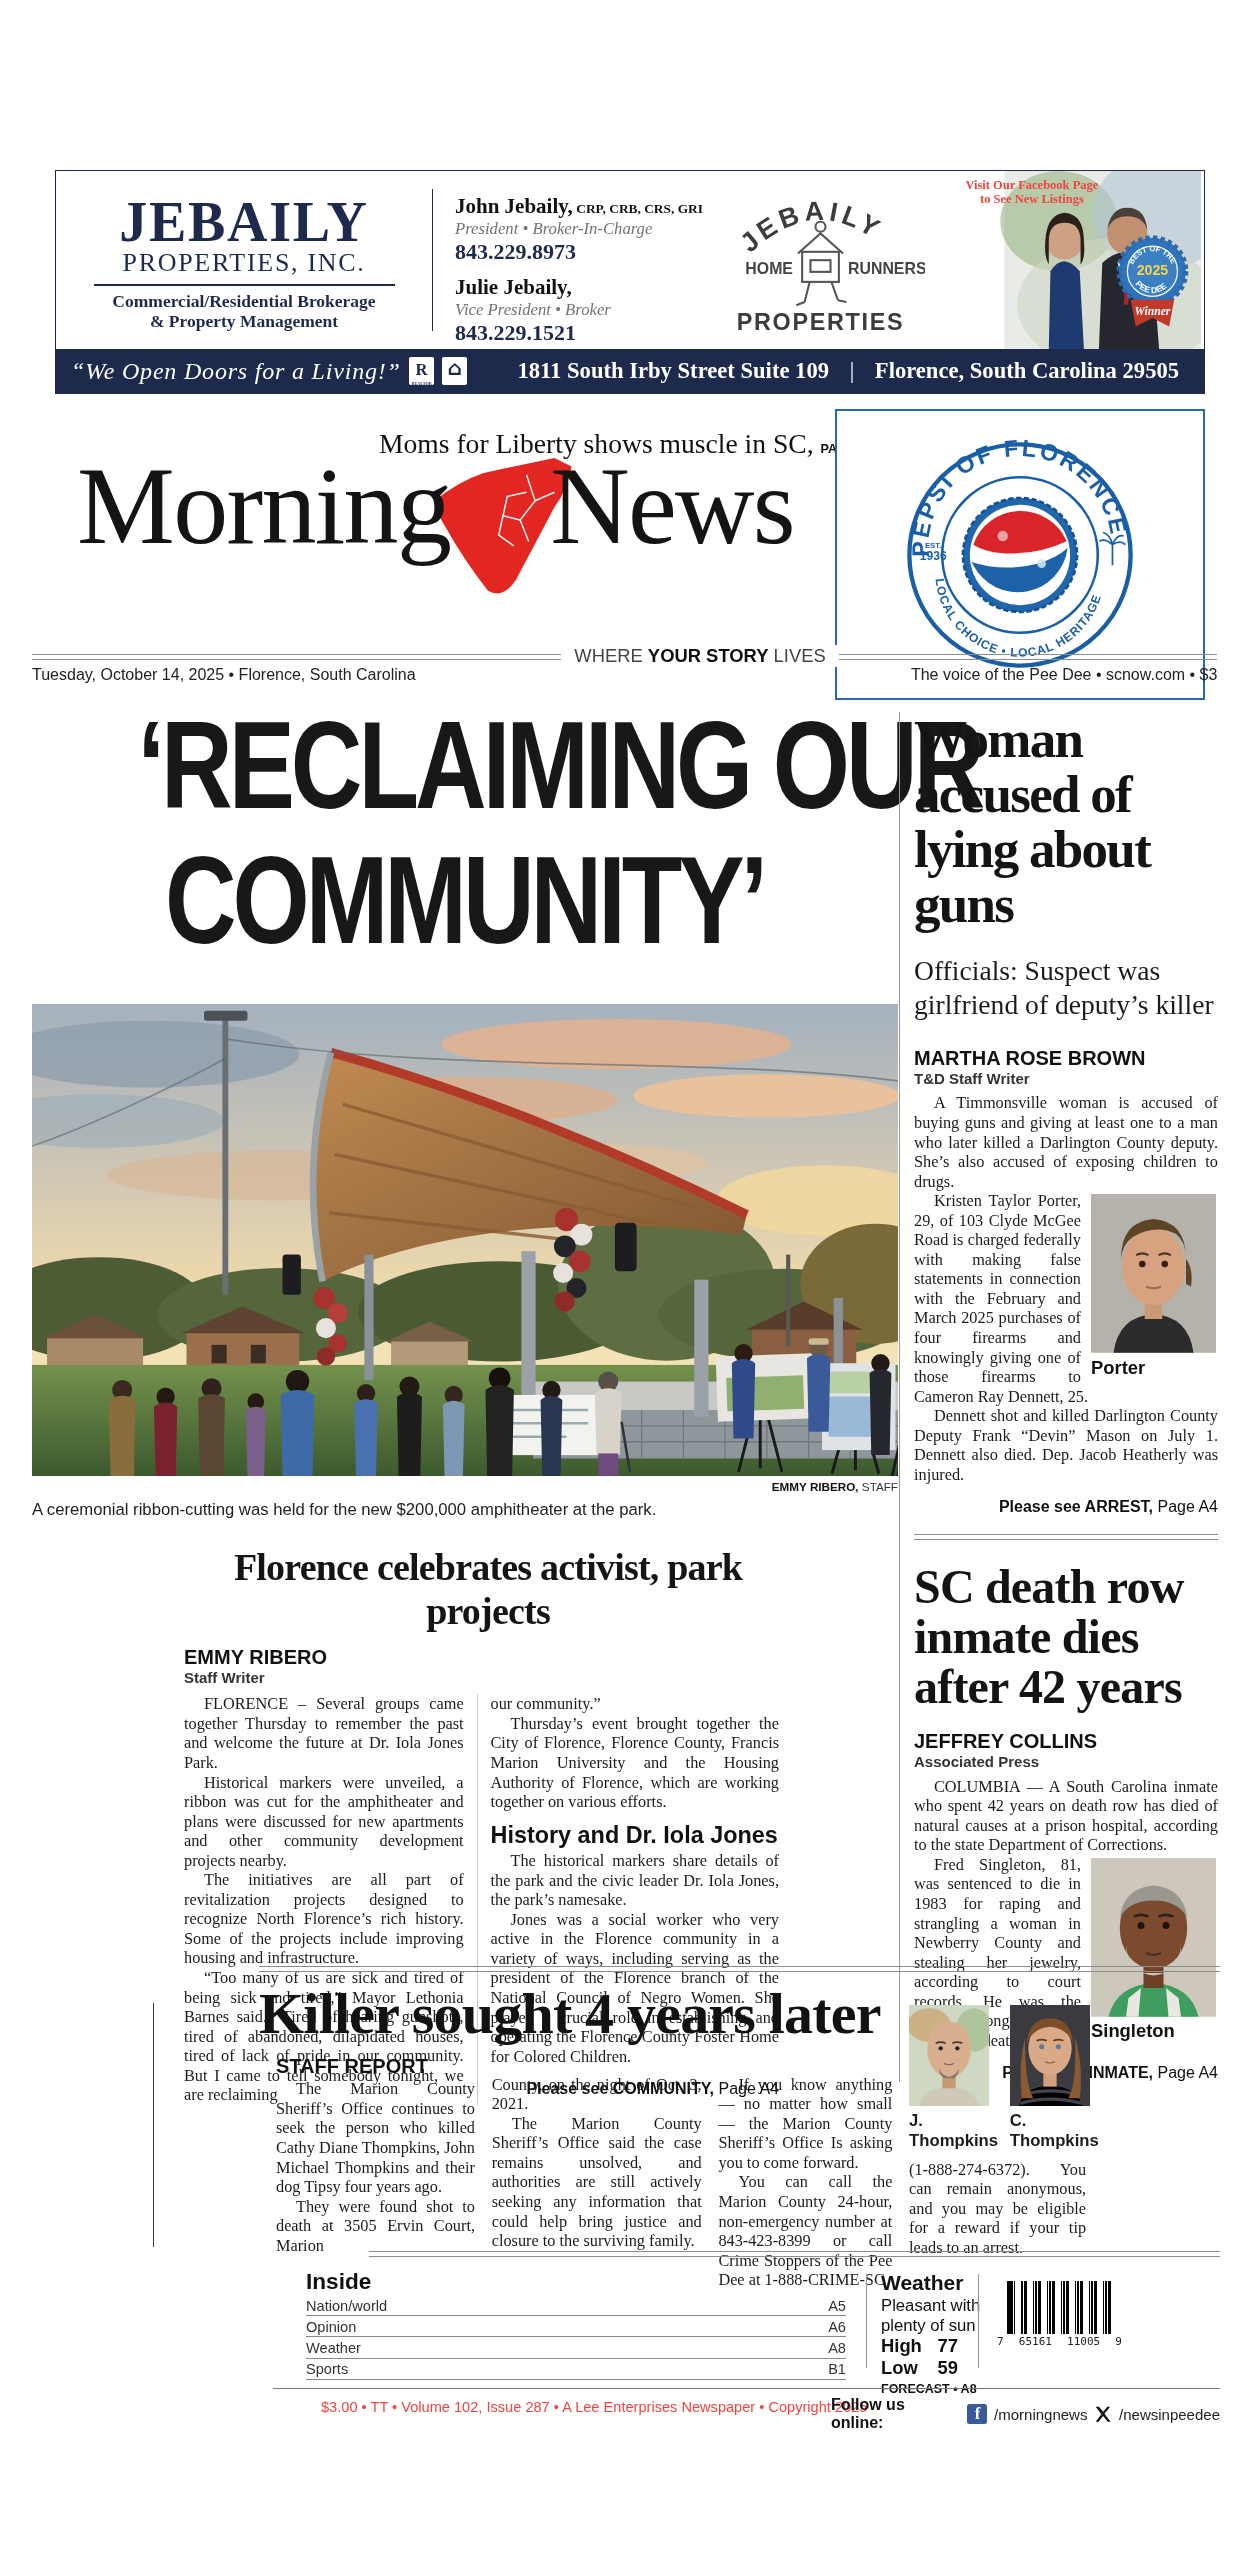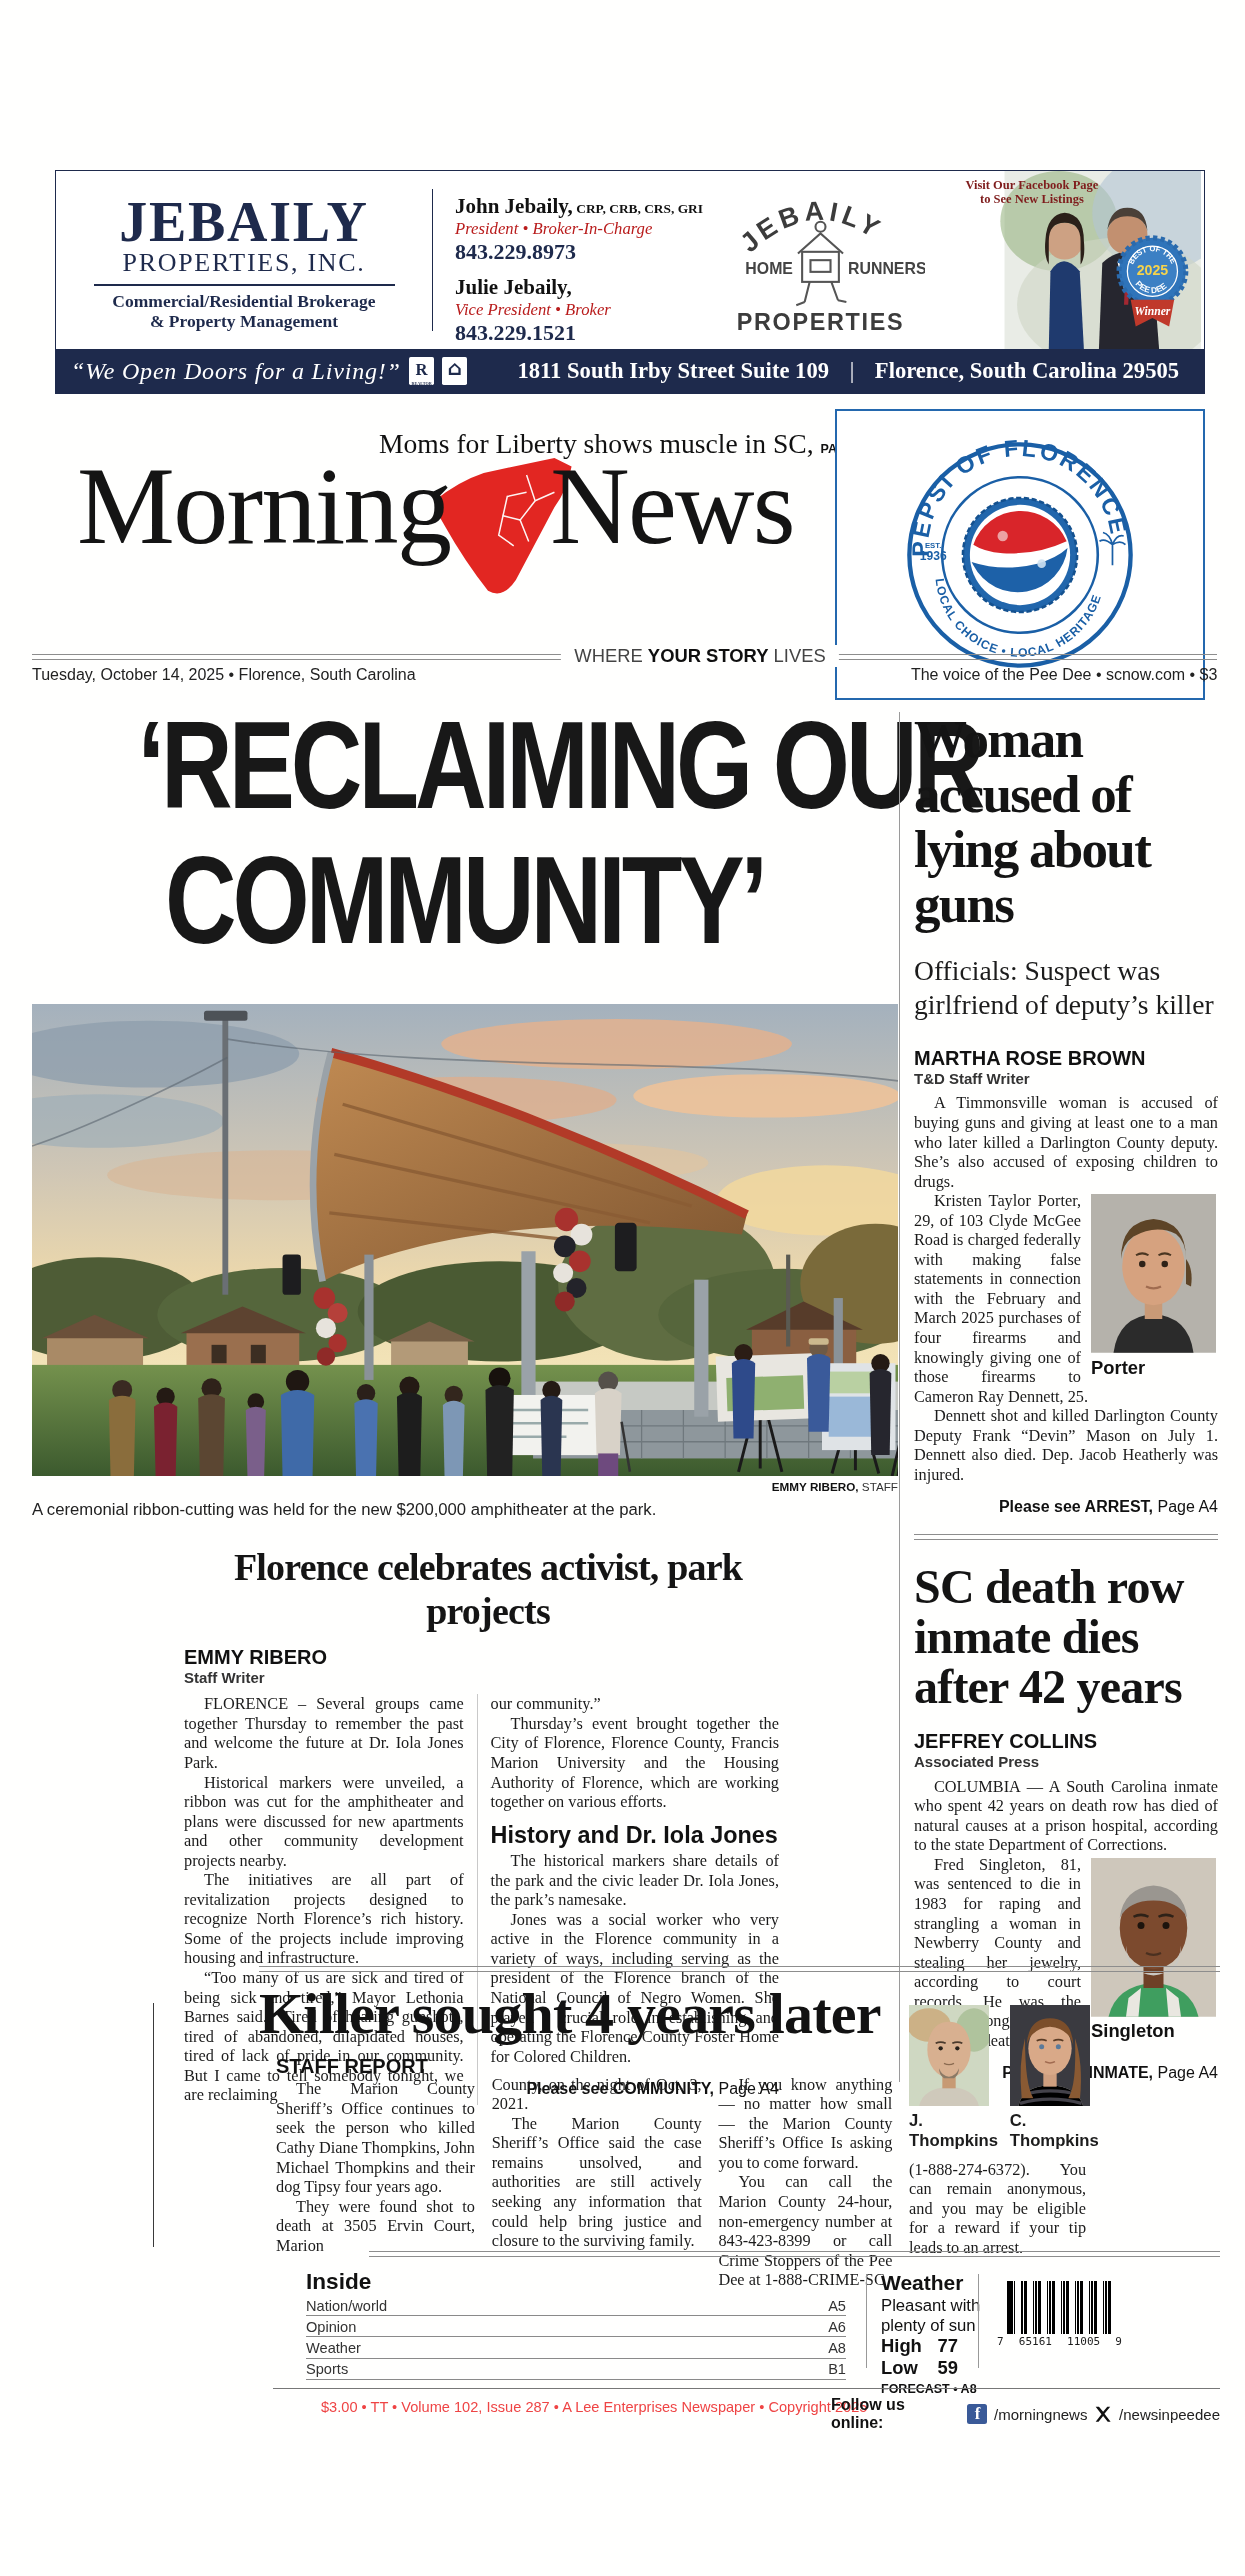--- a/index.html
+++ b/index.html
@@ -12,25 +12,25 @@
         border:1.7px solid #1e2a4c; background:#fff; }
   .ad-top { display:grid; grid-template-columns:376px 284px 209px 1fr; height:178px; align-items:center; }
   .ad-brand { text-align:center; color:#1e2a4c; padding-top:5px; }
   .ad-brand-name { font-size:56px; font-weight:bold; letter-spacing:1.7px; line-height:1; }
   .ad-brand-sub { font-size:26px; letter-spacing:1.7px; margin-top:-1.7px; }
   .ad-brand-rule { width:301px; border-top:2.5px solid #1e2a4c; margin:5.8px auto 5px; }
   .ad-services { font-size:17.5px; font-weight:bold; line-height:1.15; }
   .ad-contacts { border-left:1.7px solid #1e2a4c; padding:5px 0 5px 22px; color:#1e2a4c; align-self:center; height:142px; }
   .ad-agent-name { font-size:21px; font-weight:bold; color:#111; }
   .ad-agent-creds { font-size:13.4px; font-weight:bold; color:#111; }
-  .ad-agent-title { font-size:16.7px; font-style:italic; color:#b91c1c; }
+  .ad-agent-title { font-size:16.7px; font-style:italic; color:#737373; }
   .ad-agent-phone { font-size:22px; font-weight:bold; color:#1e2a4c; margin-bottom:10px; }
   .ad-photo-wrap { position:relative; height:178px; }
   .ad-fbnote { position:absolute; left:23.4px; top:6.7px; width:167px; text-align:center;
-               color:#7f1d1d; font-weight:bold; font-size:12.5px; line-height:1.15; }
+               color:#ef4444; font-weight:bold; font-size:12.5px; line-height:1.15; }
   .ad-strip { position:absolute; left:0; right:0; bottom:0; height:44px; background:#1e2a4c;
               display:flex; align-items:center; color:#fff; }
   .ad-tagline { font-style:italic; font-size:24px; letter-spacing:0.8px; margin-left:15px; white-space:nowrap; }
   .ricon { width:25px; height:28px; background:#fff; color:#1e2a4c; text-align:center;
            font-weight:bold; margin-left:8.4px; font-size:16.7px; line-height:25px; border-radius:1.7px; }
   .ricon small { display:block; font-size:4.2px; line-height:3.3px; }
   .ad-address { font-family:"Liberation Serif",serif; font-weight:bold; font-size:22.6px; margin-left:50px; white-space:nowrap; }
   .ad-address .bar { margin:0 15px; font-weight:normal; }
 
   

